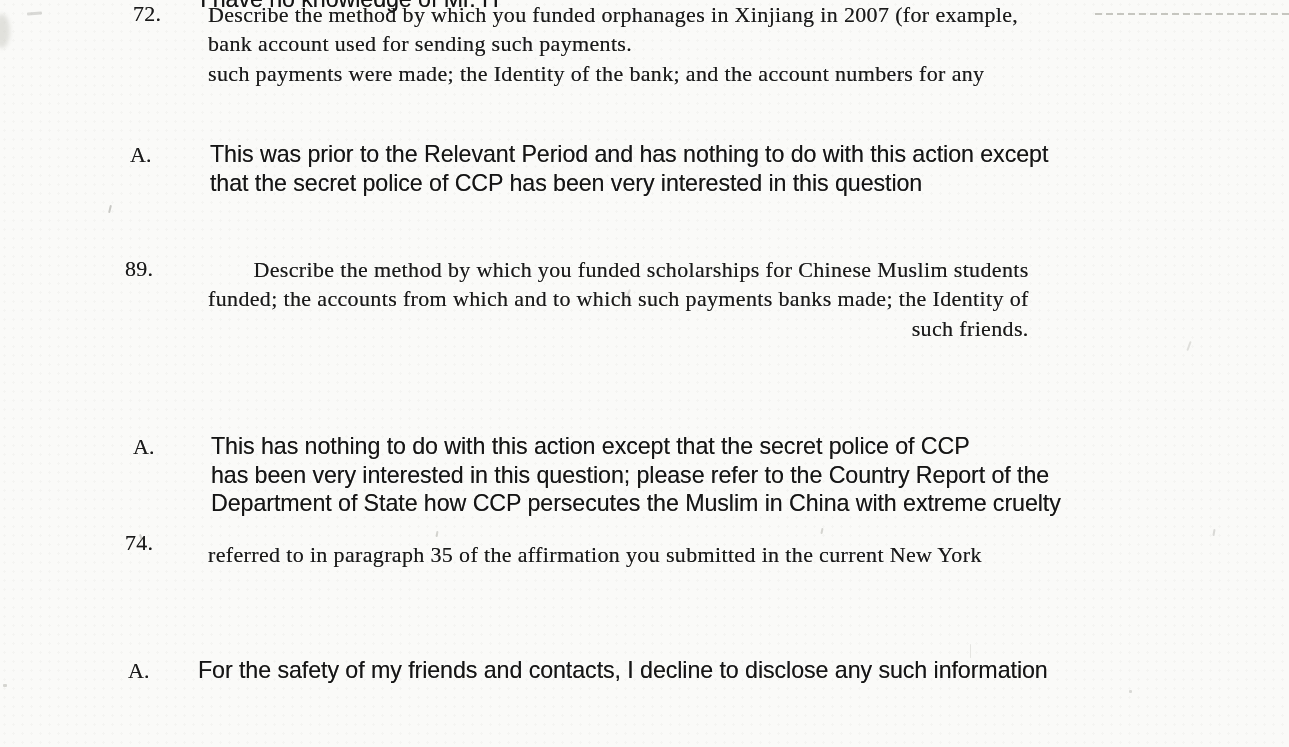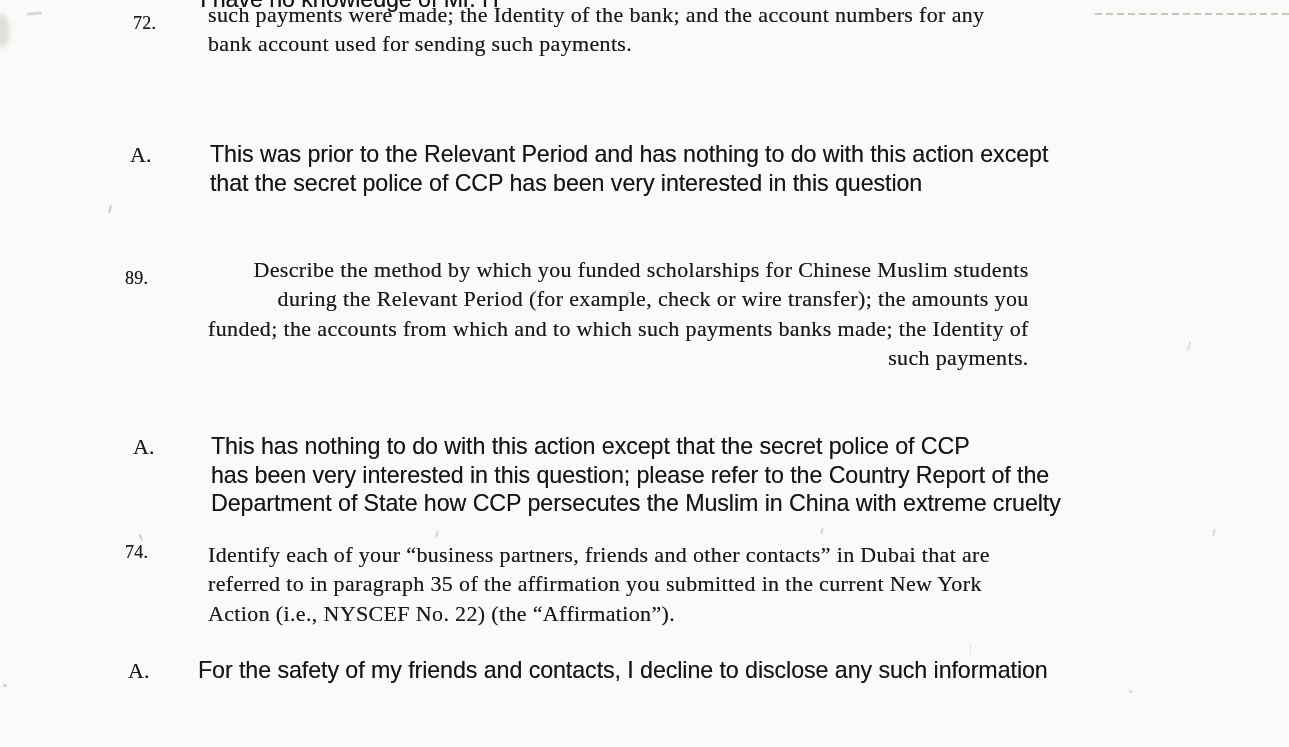--- a/index.html
+++ b/index.html
@@ -8,24 +8,23 @@
     background:#fafaf8;
     background-image: radial-gradient(rgba(90,90,80,.035) 1px, transparent 1.2px);
     background-size: 9px 9px;
     overflow:hidden; position:relative;
     font-family:"Liberation Serif", serif;
     color:#1a1a1a;
   }
   .abs { position:absolute; }
   
   .q-num {
-    font-size:18px; letter-spacing:.3px;
+    font-size:22px; letter-spacing:.3px;
     text-shadow:0 0 .6px rgba(0,0,0,.55);
     white-space:nowrap;
-    margin-top:12px;
   }
   .q-lines {
     font-size:22px; letter-spacing:.35px; line-height:29.3px;
     text-shadow:0 0 .6px rgba(0,0,0,.55);
   }
   .q-lines > div { white-space:nowrap; }
   
   .a-label {
     font-family:"Liberation Serif", serif; font-size:22px;
     text-shadow:0 0 .6px rgba(0,0,0,.5);
@@ -58,50 +57,48 @@
 </style>
 </head>
 <body>
 
 <div class="abs frag" style="left:200px; top:-15px;">I have no knowledge of Mr. H</div>
 
 <div class="abs scan-line"></div>
 
 <div class="abs q-num" style="left:133px; top:1px;">72.</div>
 <div class="abs q-lines" style="left:208px; top:0px;">
+  <div>Describe the method by which you funded orphanages in Xinjiang in 2007 (for example,</div>
+  <div>bank account used for sending such payments.</div>
   <div>such payments were made; the Identity of the bank; and the account numbers for any</div>
-  <div>bank account used for sending such payments.</div>
 </div>
 
 <div class="abs a-label" style="left:130px; top:142px;">A.</div>
 <div class="abs a-lines" style="left:210px; top:140px;">
   <div>This was prior to the Relevant Period and has nothing to do with this action except</div>
   <div>that the secret police of CCP has been very interested in this question</div>
 </div>
 
 <div class="abs q-num" style="left:125px; top:256px;">89.</div>
 <div class="abs q-lines" style="left:208px; top:255px;text-align:right;">
   <div>Describe the method by which you funded scholarships for Chinese Muslim students</div>
-  <div>during the Relevant Period (for example, check or wire transfer); the amounts you</div>
   <div>funded; the accounts from which and to which such payments banks made; the Identity of</div>
-  <div>such payments.</div>
+  <div>such friends.</div>
 </div>
 
 <div class="abs a-label" style="left:133px; top:434px;">A.</div>
 <div class="abs a-lines" style="left:211px; top:432px;">
   <div>This has nothing to do with this action except that the secret police of CCP</div>
   <div>has been very interested in this question; please refer to the Country Report of the</div>
   <div>Department of State how CCP persecutes the Muslim in China with extreme cruelty</div>
 </div>
 
 <div class="abs q-num" style="left:125px; top:530px;">74.</div>
 <div class="abs q-lines" style="left:208px; top:540px;">
-  <div>Identify each of your “business partners, friends and other contacts” in Dubai that are</div>
   <div>referred to in paragraph 35 of the affirmation you submitted in the current New York</div>
-  <div>Action (i.e., NYSCEF No. 22) (the “Affirmation”).</div>
 </div>
 
 <div class="abs a-label" style="left:128px; top:658px;">A.</div>
 <div class="abs a-lines" style="left:198px; top:656px;">
   <div>For the safety of my friends and contacts, I decline to disclose any such information</div>
 </div>
 
 <div class="abs smudge" style="left:-6px; top:14px; width:16px; height:34px; opacity:.5;"></div>
 <div class="abs speck" style="left:27px; top:12px; width:15px; height:3px; opacity:.3; transform:rotate(-4deg);"></div>
 <div class="abs speck" style="left:109px; top:205px; width:2px; height:8px; opacity:.45; transform:rotate(14deg);"></div>

